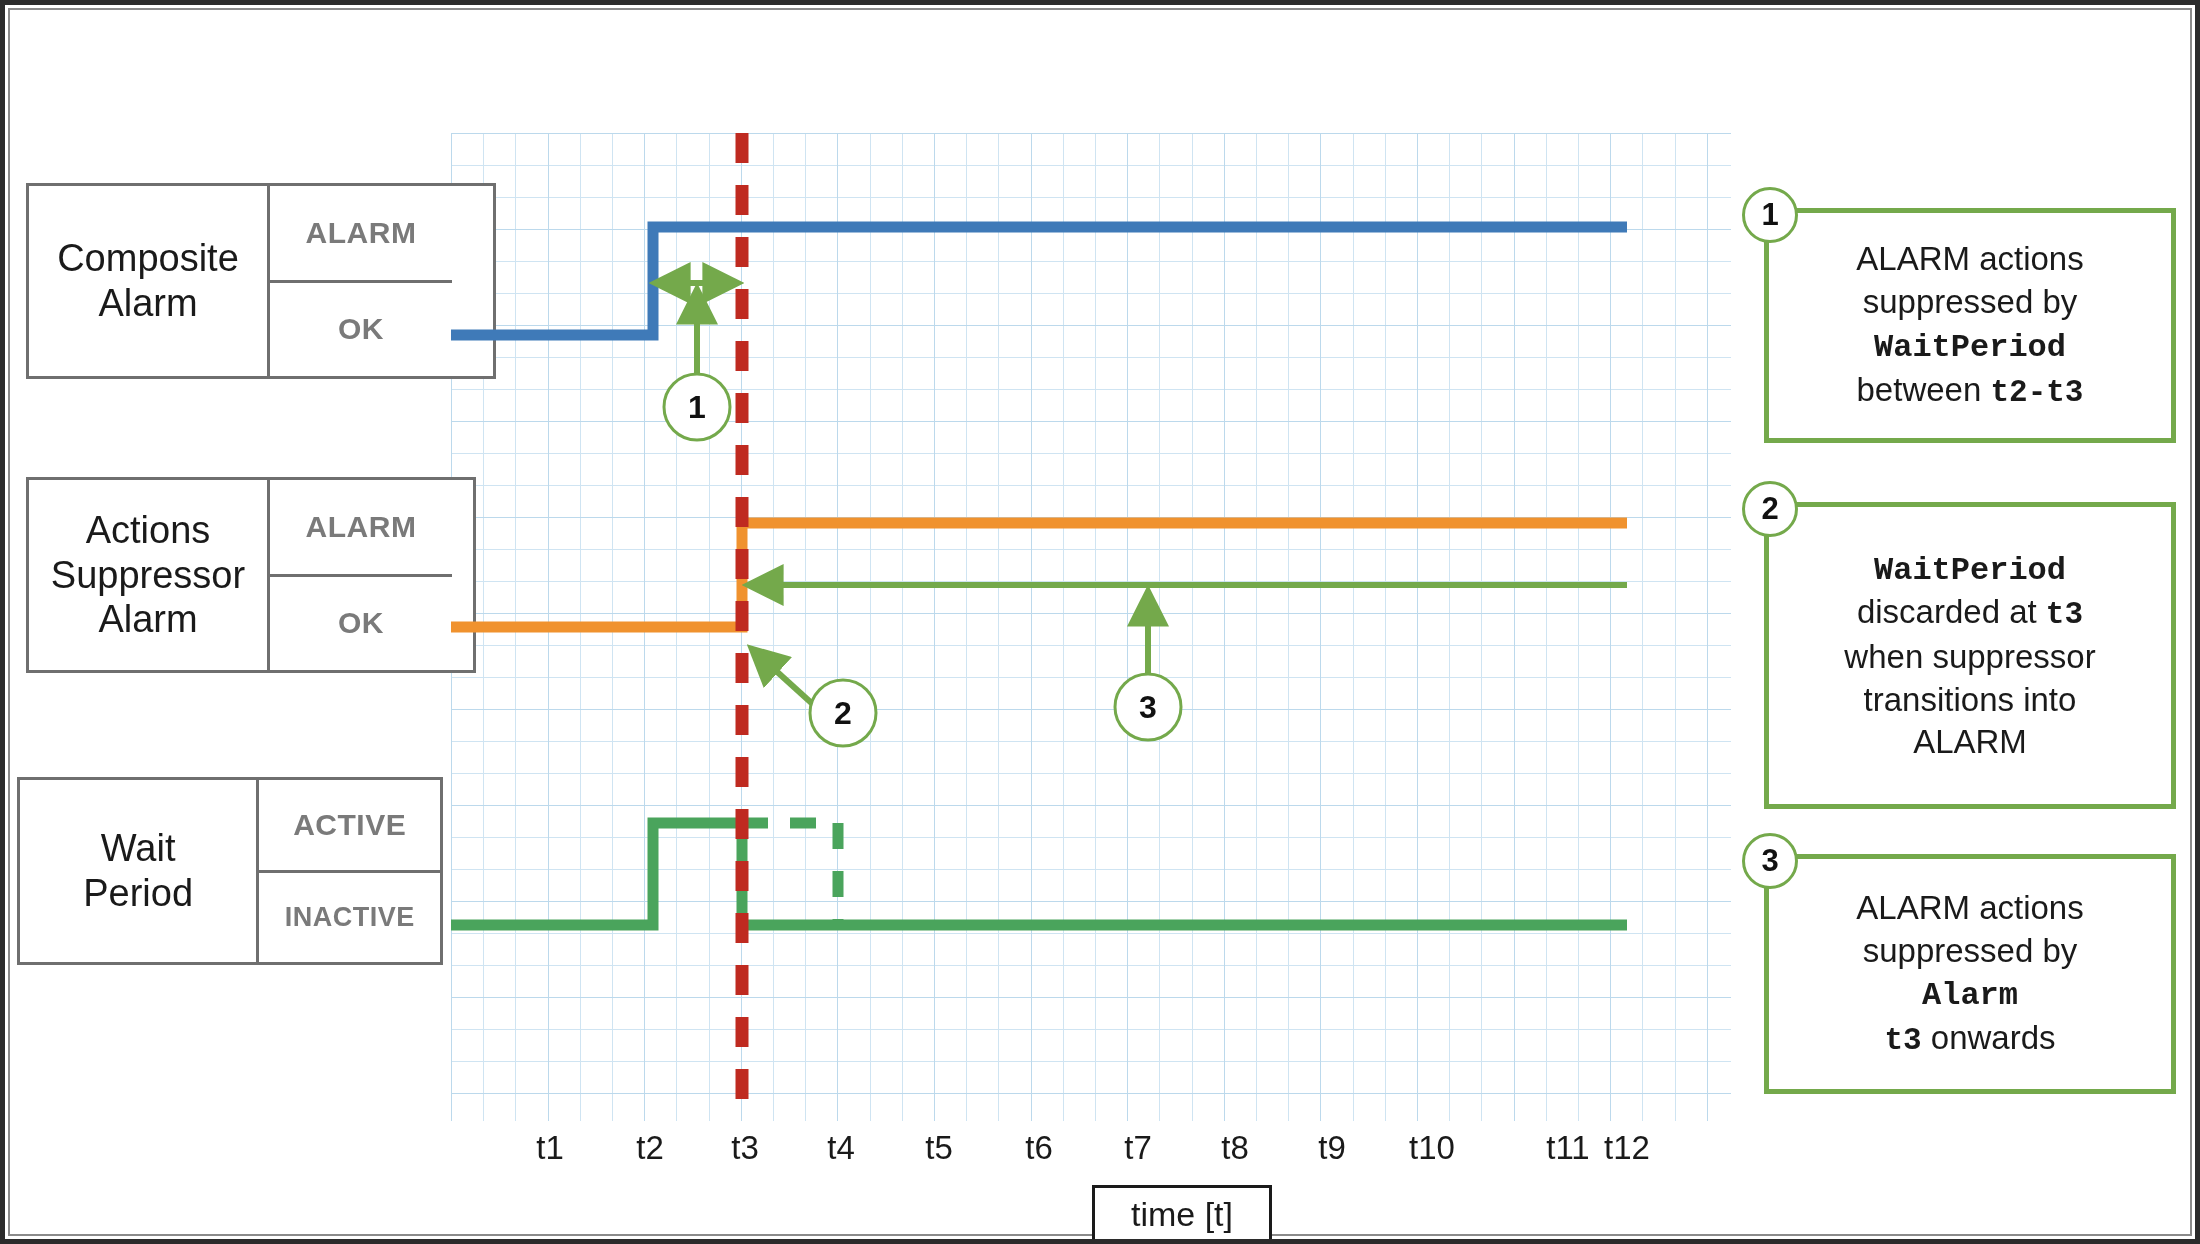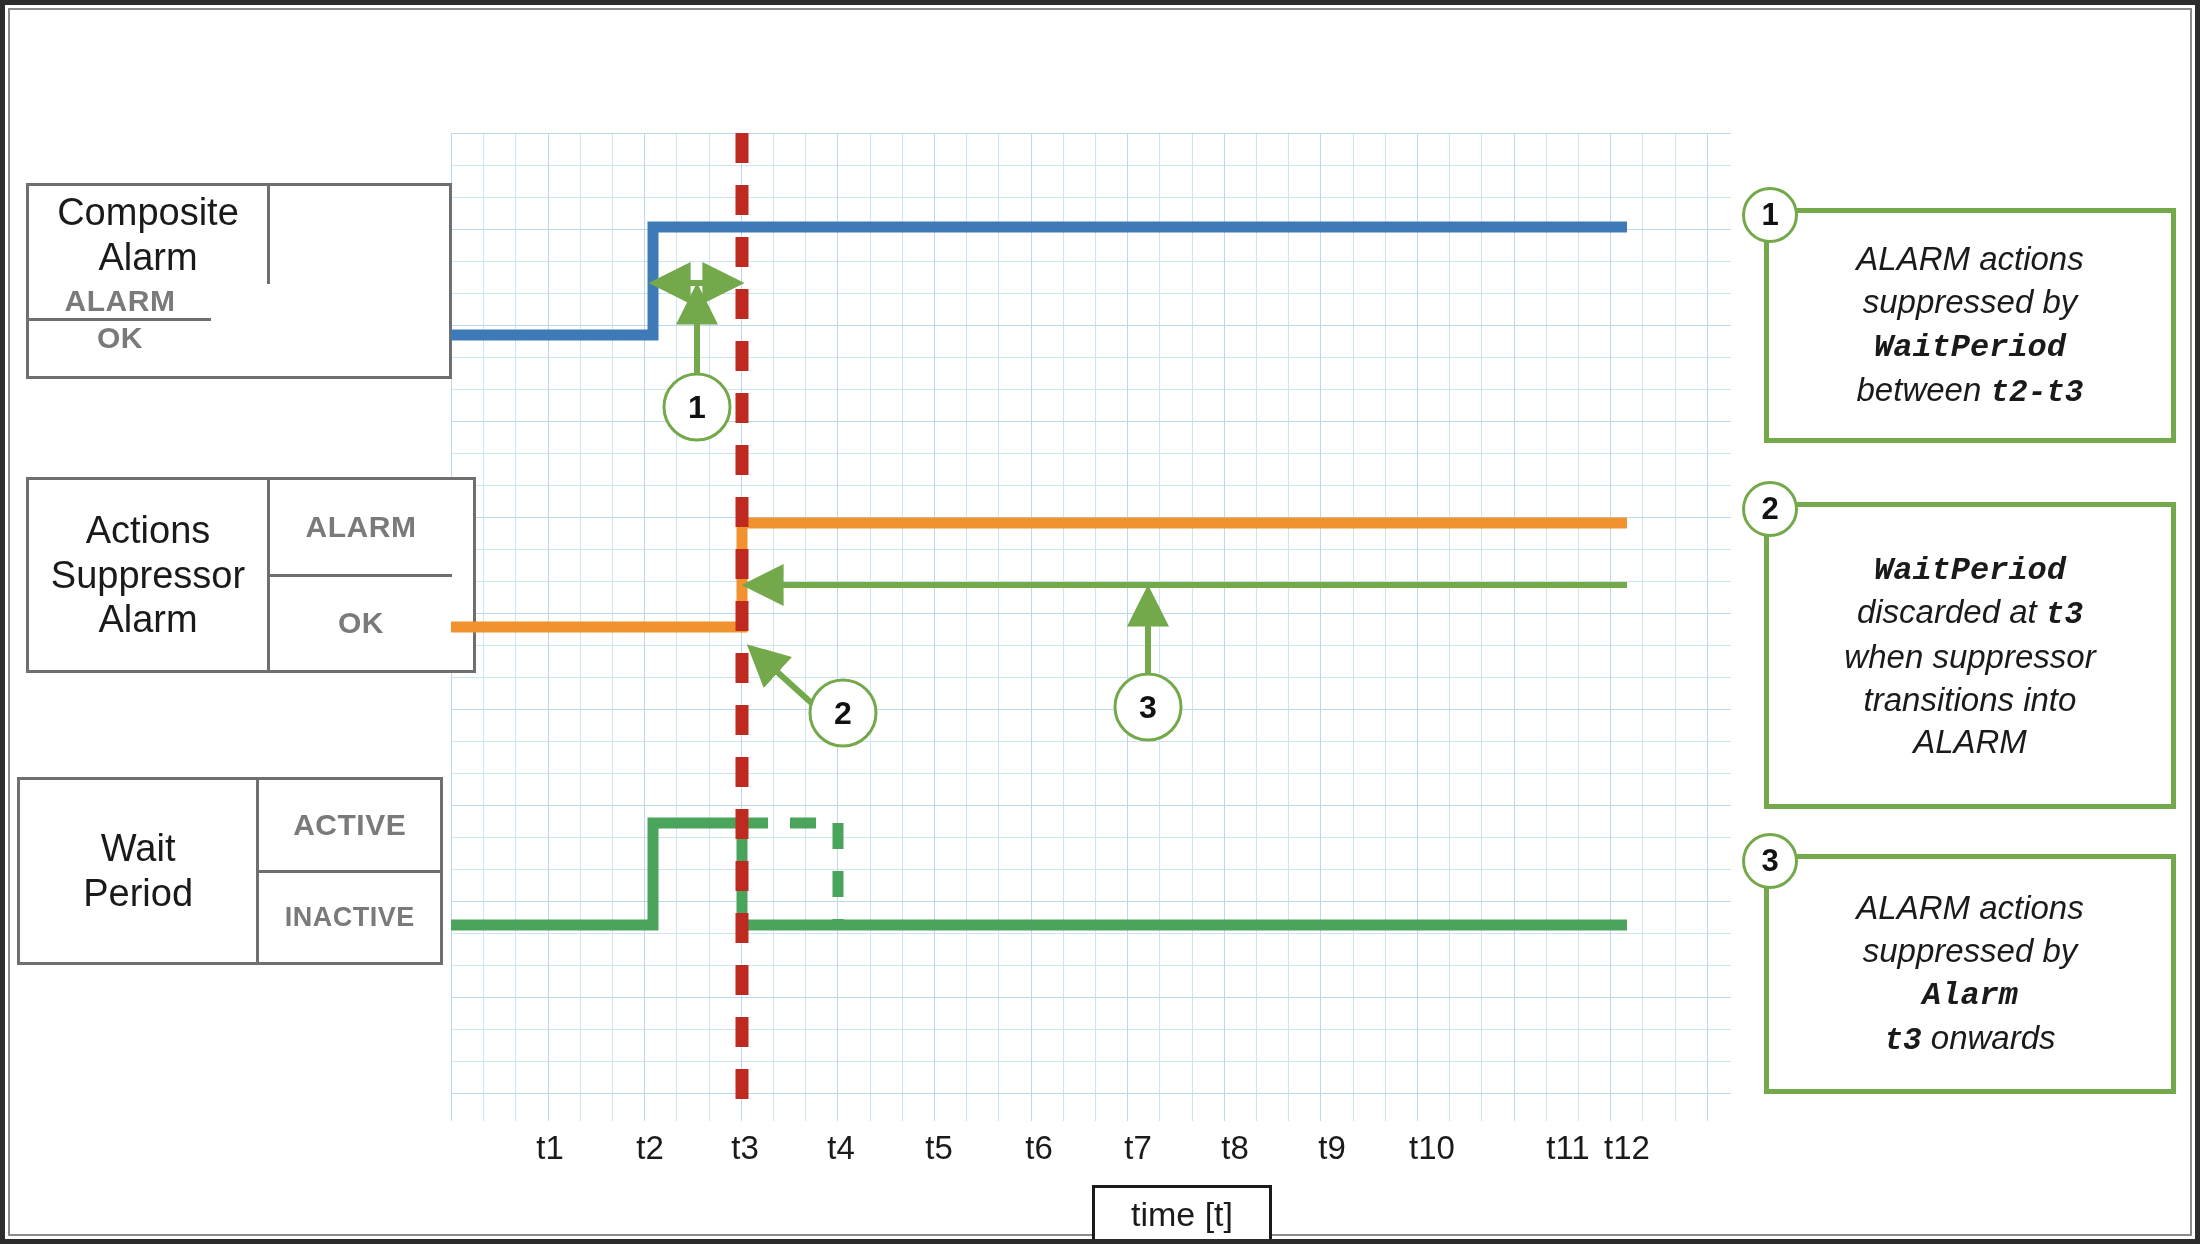--- a/index.html
+++ b/index.html
@@ -74,21 +74,20 @@
     font-size:34px;color:#1a1a1a;box-sizing:border-box;margin-left:32px;
   }
 
   
   .callout{
     position:absolute;box-sizing:border-box;
     border:5px solid #74a94b;background:#ffffff;
     display:flex;align-items:center;justify-content:center;
     text-align:center;font-size:33px;color:#1a1a1a;line-height:1.30;
     padding:10px 18px;
-    font-style:italic;
   }
   .callout .mono{font-family:"Liberation Mono",monospace;font-weight:bold;font-size:32px;}
   .callout .monoreg{font-family:"Liberation Mono",monospace;font-size:31px;font-weight:bold;}
   .callout-badge{
     position:absolute;width:56px;height:56px;border-radius:50%;
     border:3px solid #74a94b;background:#ffffff;
     display:flex;align-items:center;justify-content:center;
     font-size:31px;font-weight:bold;color:#111;box-sizing:border-box;
     z-index:5;
   }
@@ -96,21 +95,21 @@
 </head>
 <body>
 
 <div id="root">
   <div class="frame-inner"></div>
 
   <div id="plot">
     <div class="major"></div>
   </div>
 
-  <div class="label-table" style="left:21px;top:178px;width:426px;height:196px;flex-direction:column;">
+  <div class="label-table" style="left:21px;top:178px;width:470px;height:196px;">
     <div class="label-name">
       <span>
         <span>Composite</span><br>
         <span>Alarm</span>
       </span>
     </div>
     <div class="label-states">
       <div class="label-state top">ALARM</div>
       <div class="label-state">OK</div>
     </div>

